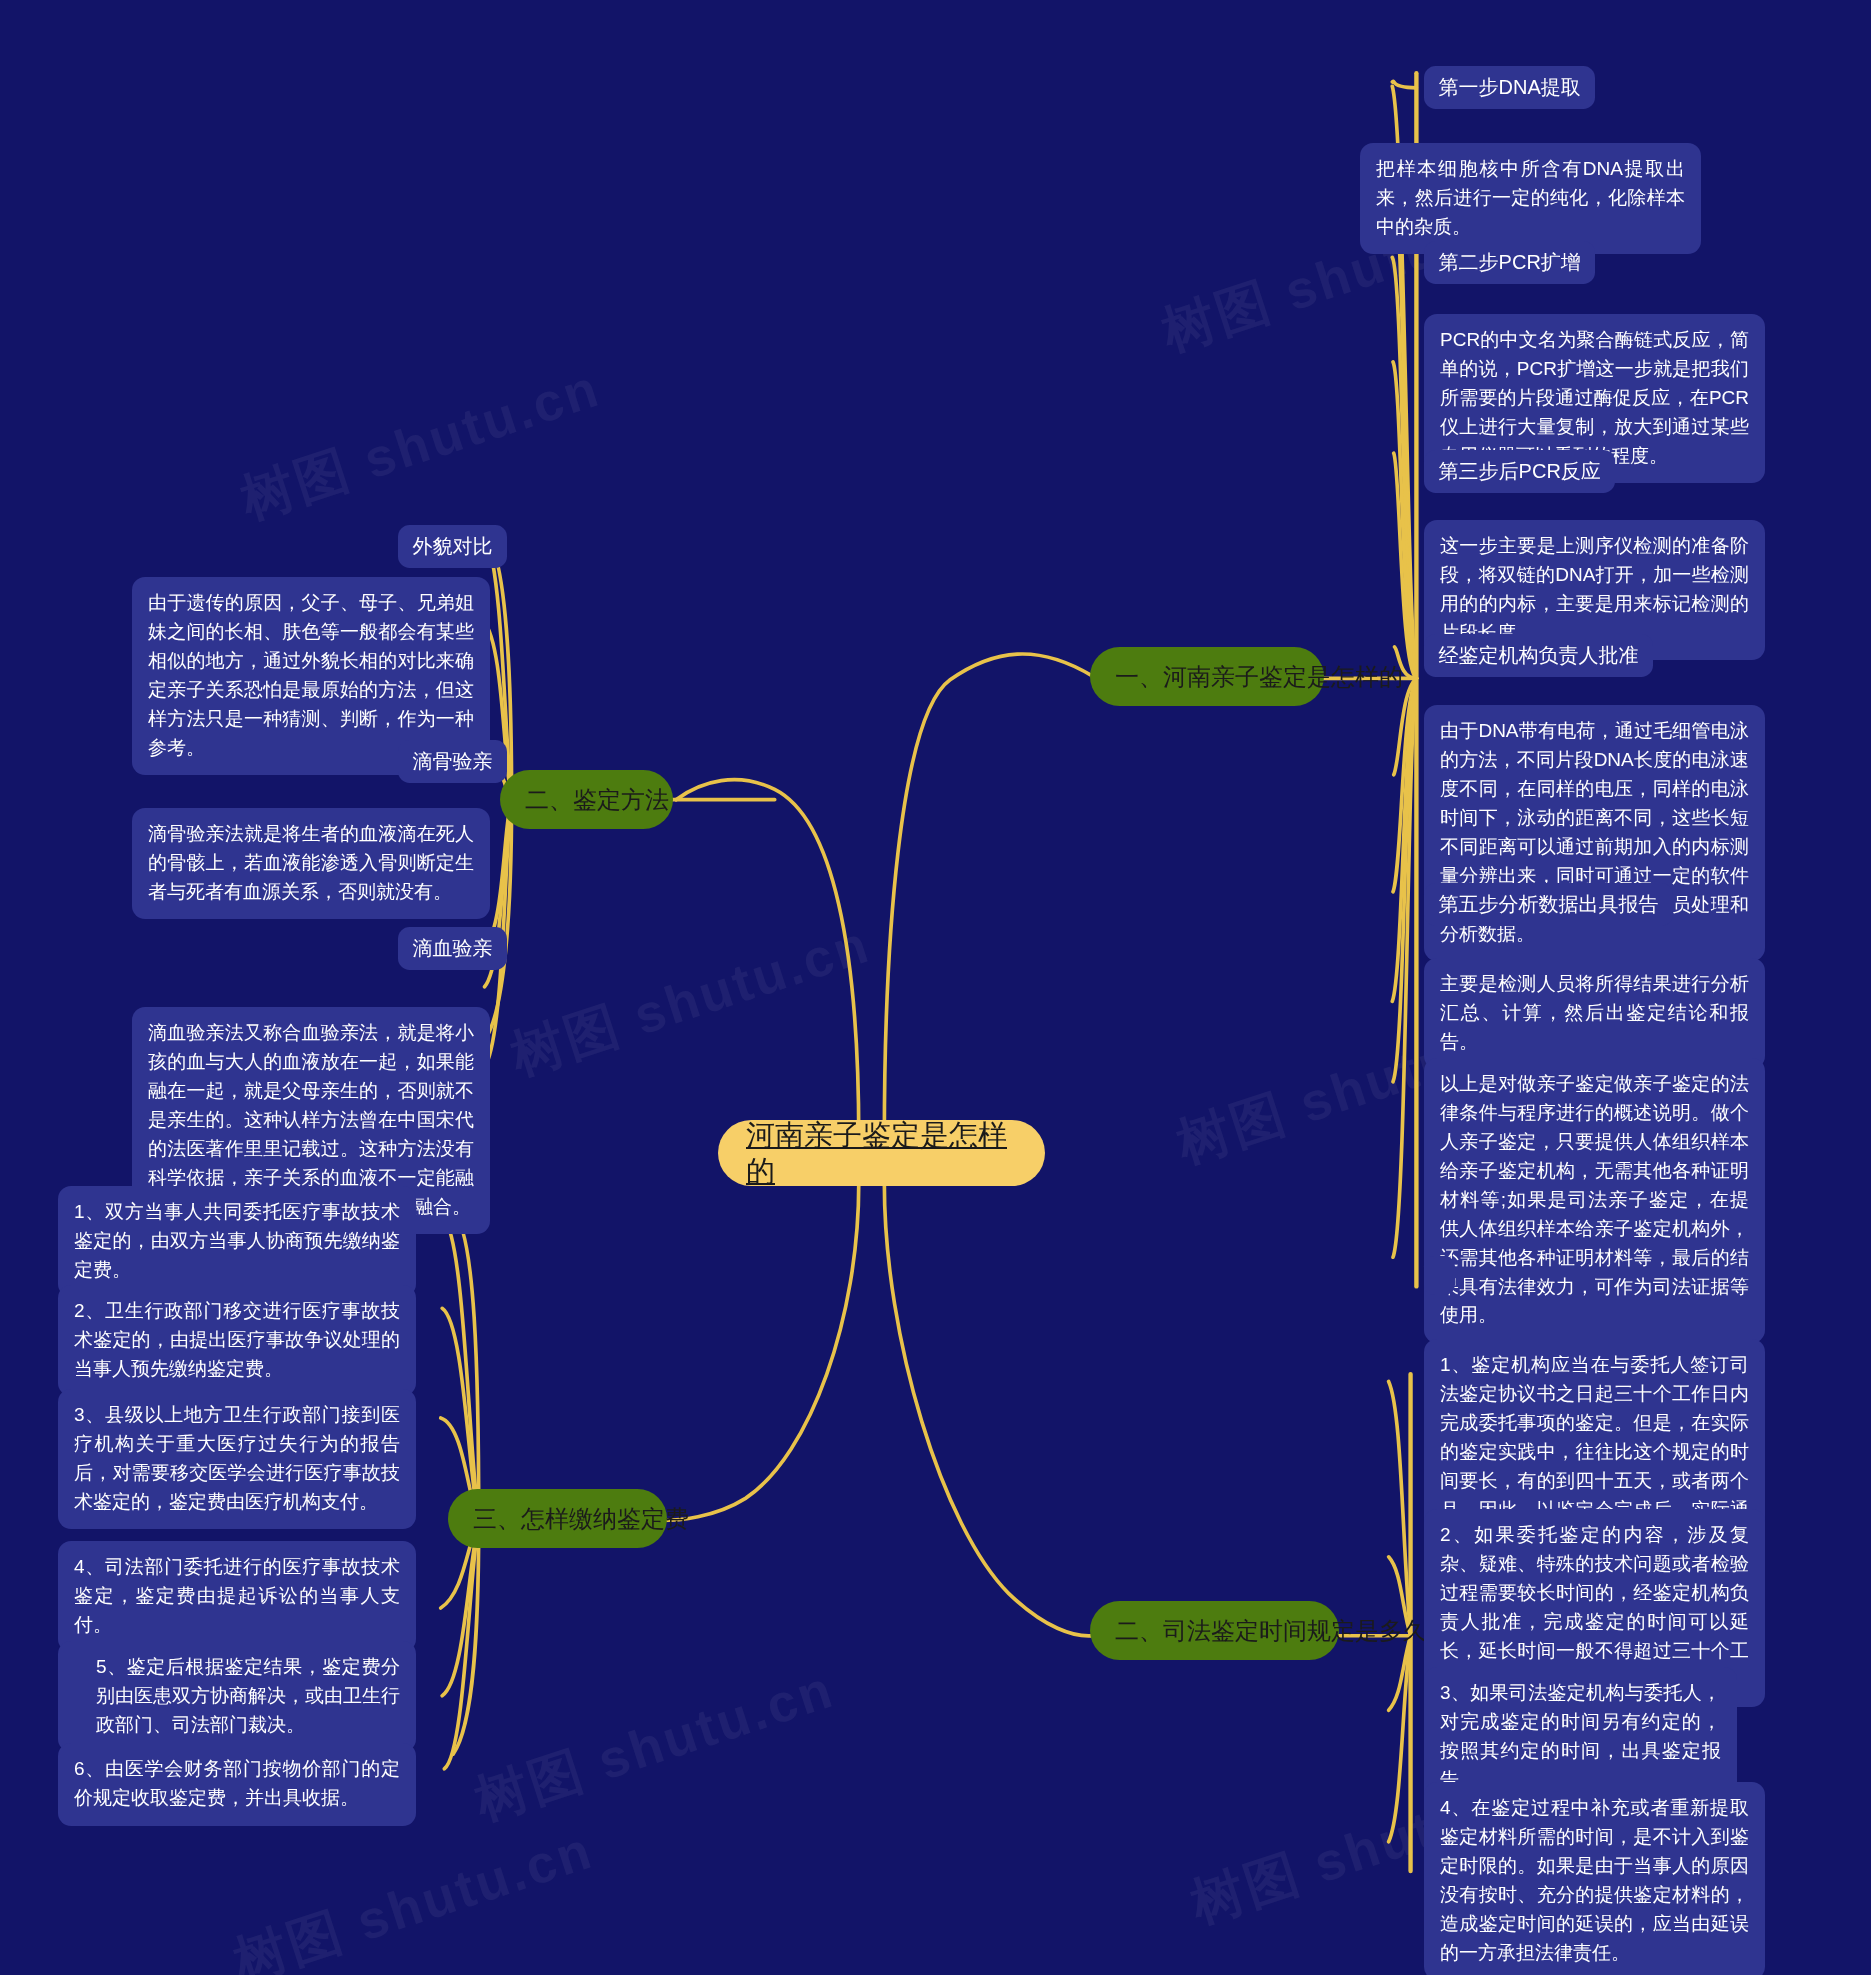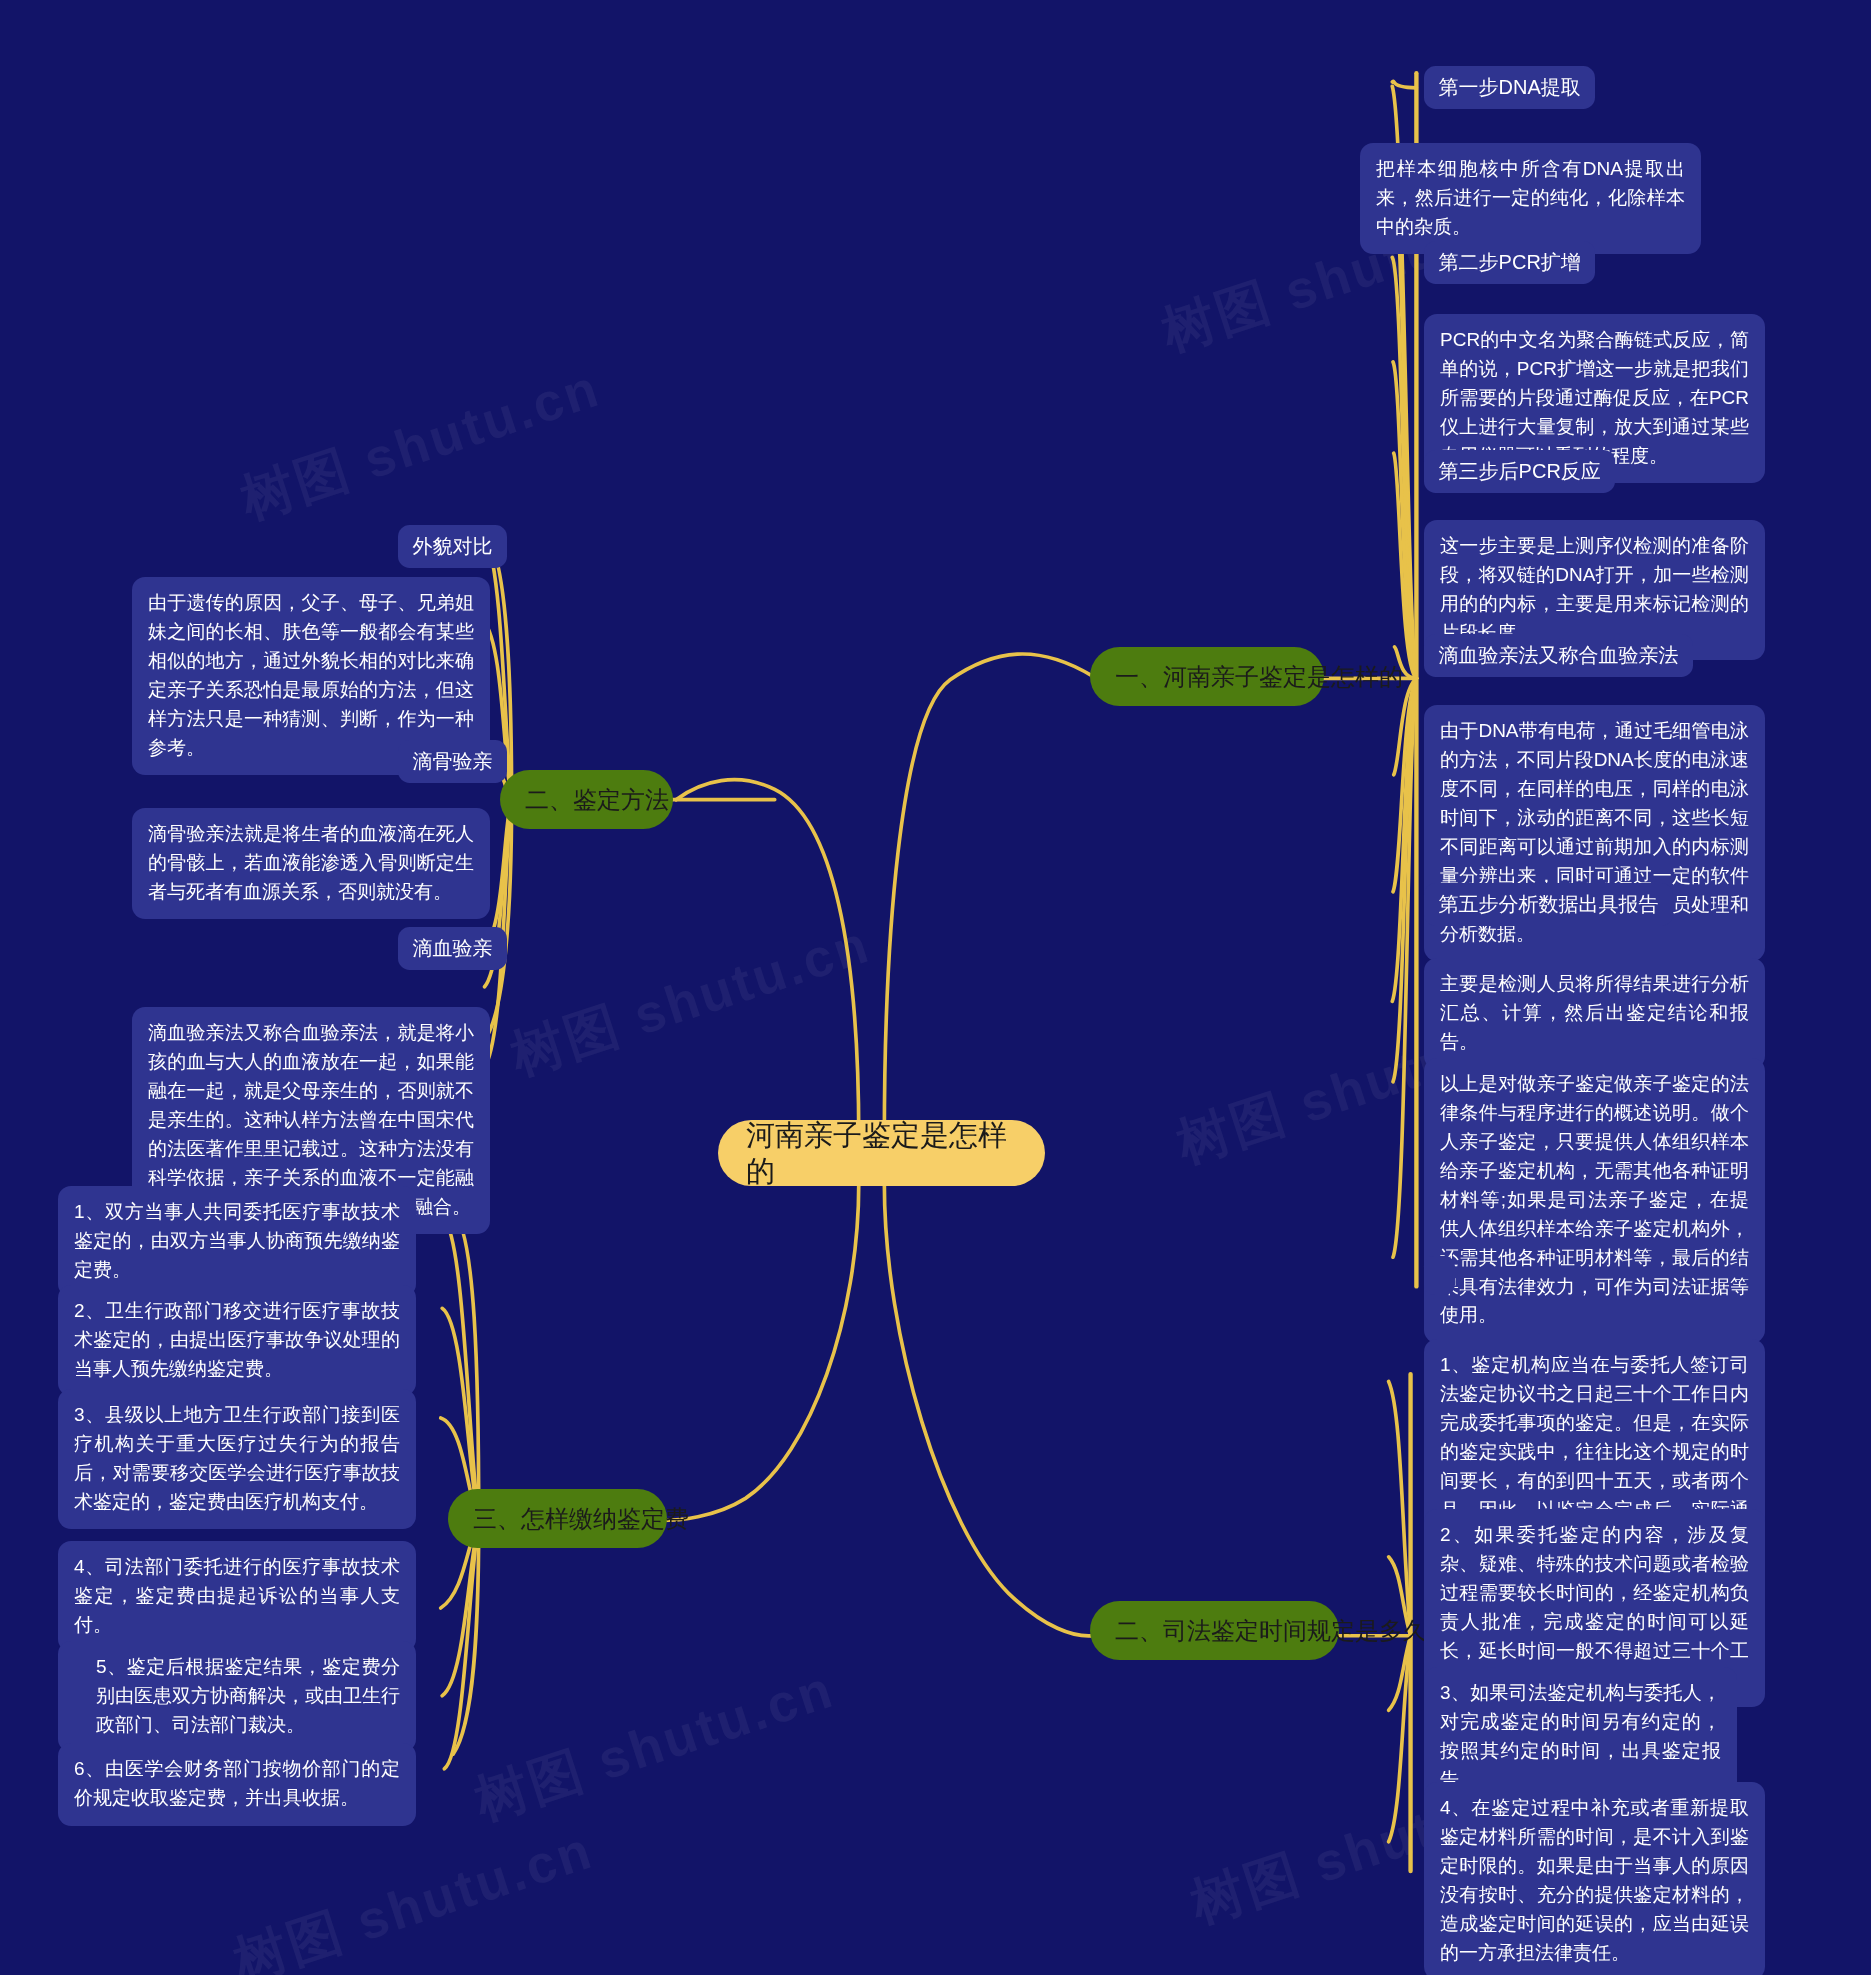--- a/index.html
+++ b/index.html
@@ -11,21 +11,21 @@
       letter-spacing:2.9px;white-space:nowrap;transform:rotate(-18deg);pointer-events:none;
       user-select:none;}
 
   svg.links{position:absolute;left:0;top:0;width:1871px;height:1975px;pointer-events:none;}
 
   
   .node{position:absolute;box-sizing:border-box;}
 
   .root{background:#f7cf68;color:#1a1a1a;border-radius:35px;
         font-size:29px;line-height:1.25;display:flex;align-items:center;justify-content:center;
-        padding:16px 28px;font-weight:400;}
+        padding:16px 28px;font-weight:400;text-decoration:underline;}
 
   .branch{background:#4d7c0f;color:#1b1b1b;border-radius:34px;
           font-size:24px;line-height:1.25;display:flex;align-items:center;
           padding:14.6px 25px;white-space:nowrap;font-weight:400;}
 
   .sub{background:#2f3490;color:#fff;border-radius:11.7px;font-size:20px;line-height:1.25;
        padding:8.8px 14.6px;white-space:nowrap;}
 
   .leaf{background:#2f3490;color:#fff;border-radius:13px;font-size:19px;line-height:1.52;
         padding:12.4px 16px;text-align:justify;}
@@ -121,21 +121,21 @@
   <div class="node leaf" style="left:1424px;top:314px;width:341px;">
     <span>PCR的中文名为聚合酶链式反应，简单的说，PCR扩增这一步就是把我们所需要的片段通过酶促反应，在PCR仪上进行大量复制，放大到通过某些专用仪器可以看到的程度。</span></div>
 
   <div class="node sub" style="left:1424px;top:450px;">
     <span>第三步后PCR反应</span></div>
 
   <div class="node leaf" style="left:1424px;top:520px;width:341px;">
     <span>这一步主要是上测序仪检测的准备阶段，将双链的DNA打开，加一些检测用的的内标，主要是用来标记检测的片段长度。</span></div>
 
   <div class="node sub" style="left:1424px;top:634px;">
-    <span>滴血验亲法又称合血验亲法</span></div>
+    <span>经鉴定机构负责人批准</span></div>
 
   <div class="node leaf" style="left:1424px;top:705px;width:341px;">
     <span>由于DNA带有电荷，通过毛细管电泳的方法，不同片段DNA长度的电泳速度不同，在同样的电压，同样的电泳时间下，泳动的距离不同，这些长短不同距离可以通过前期加入的内标测量分辨出来，同时可通过一定的软件显示在电脑上，方便检测人员处理和分析数据。</span></div>
 
   <div class="node sub" style="left:1424px;top:883px;">
     <span>第五步分析数据出具报告</span></div>
 
   <div class="node leaf" style="left:1424px;top:958px;width:341px;">
     <span>主要是检测人员将所得结果进行分析汇总、计算，然后出鉴定结论和报告。</span></div>
 

